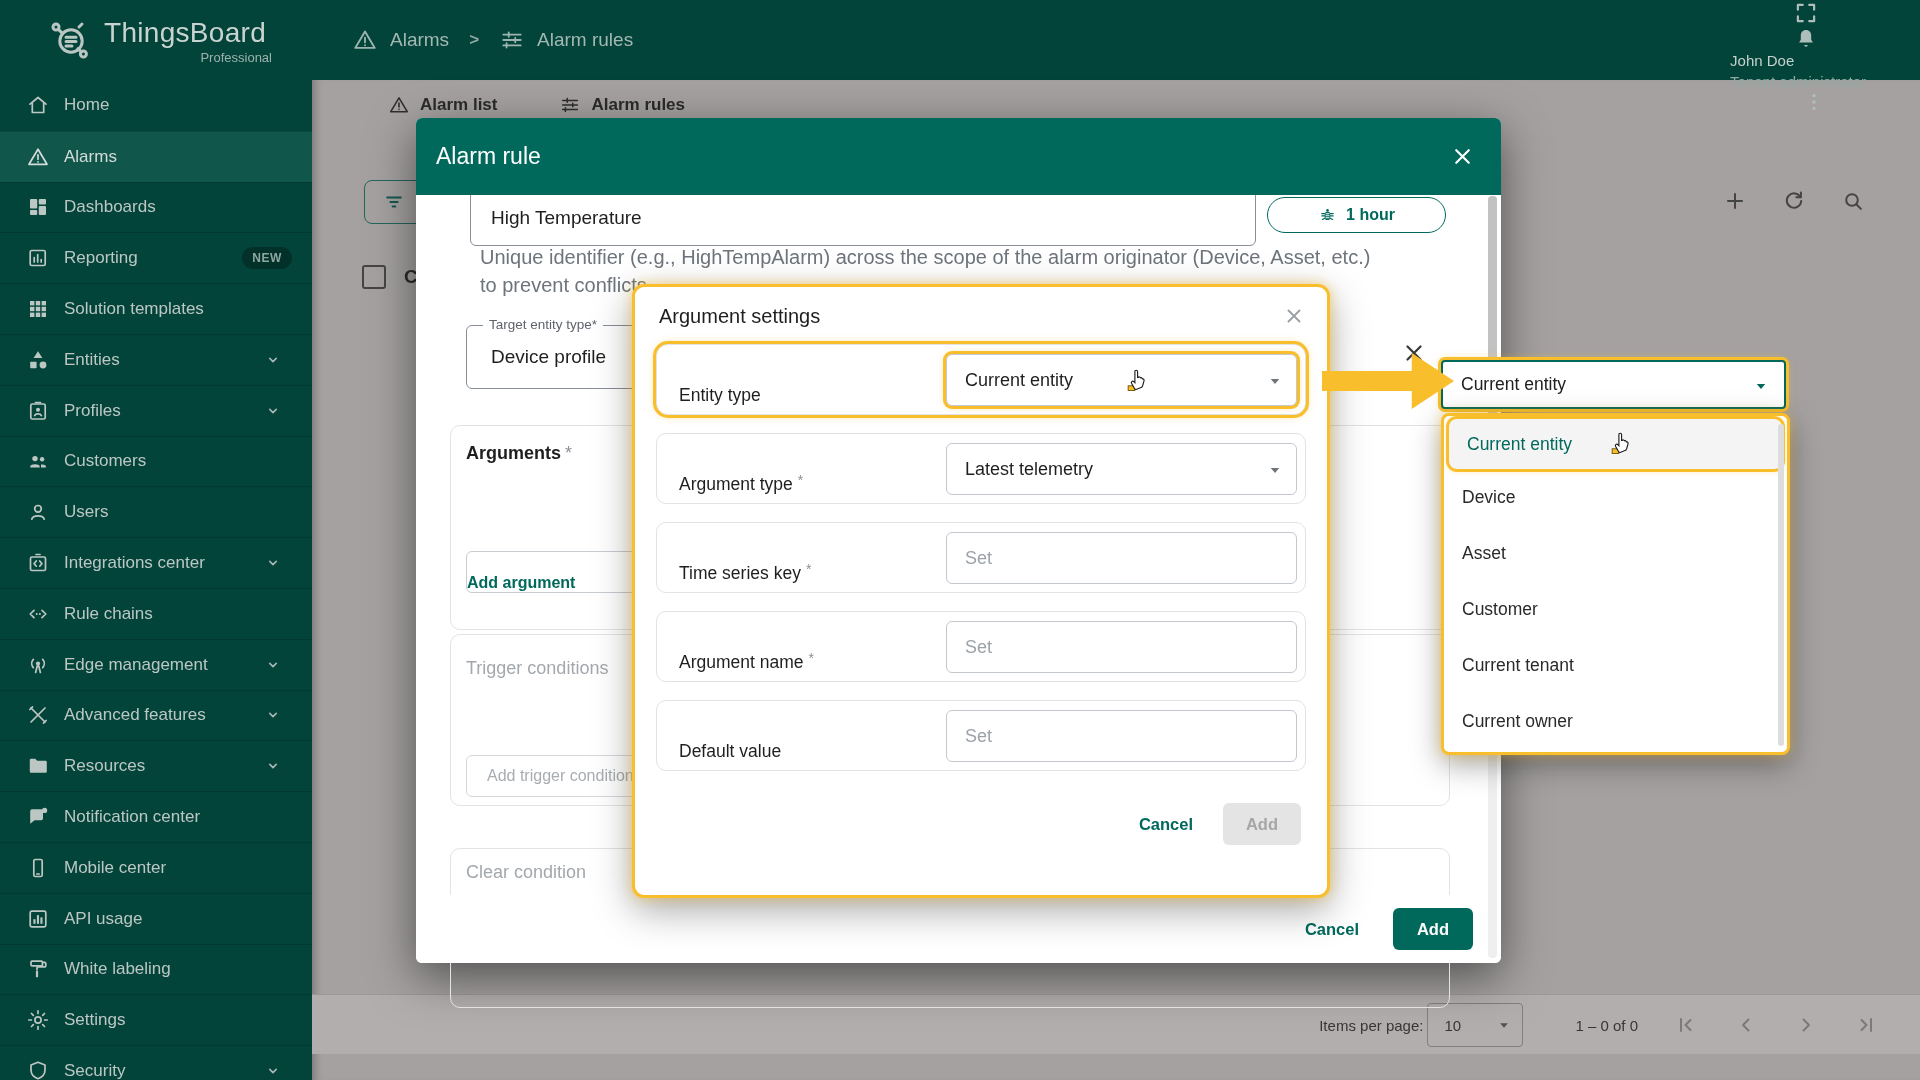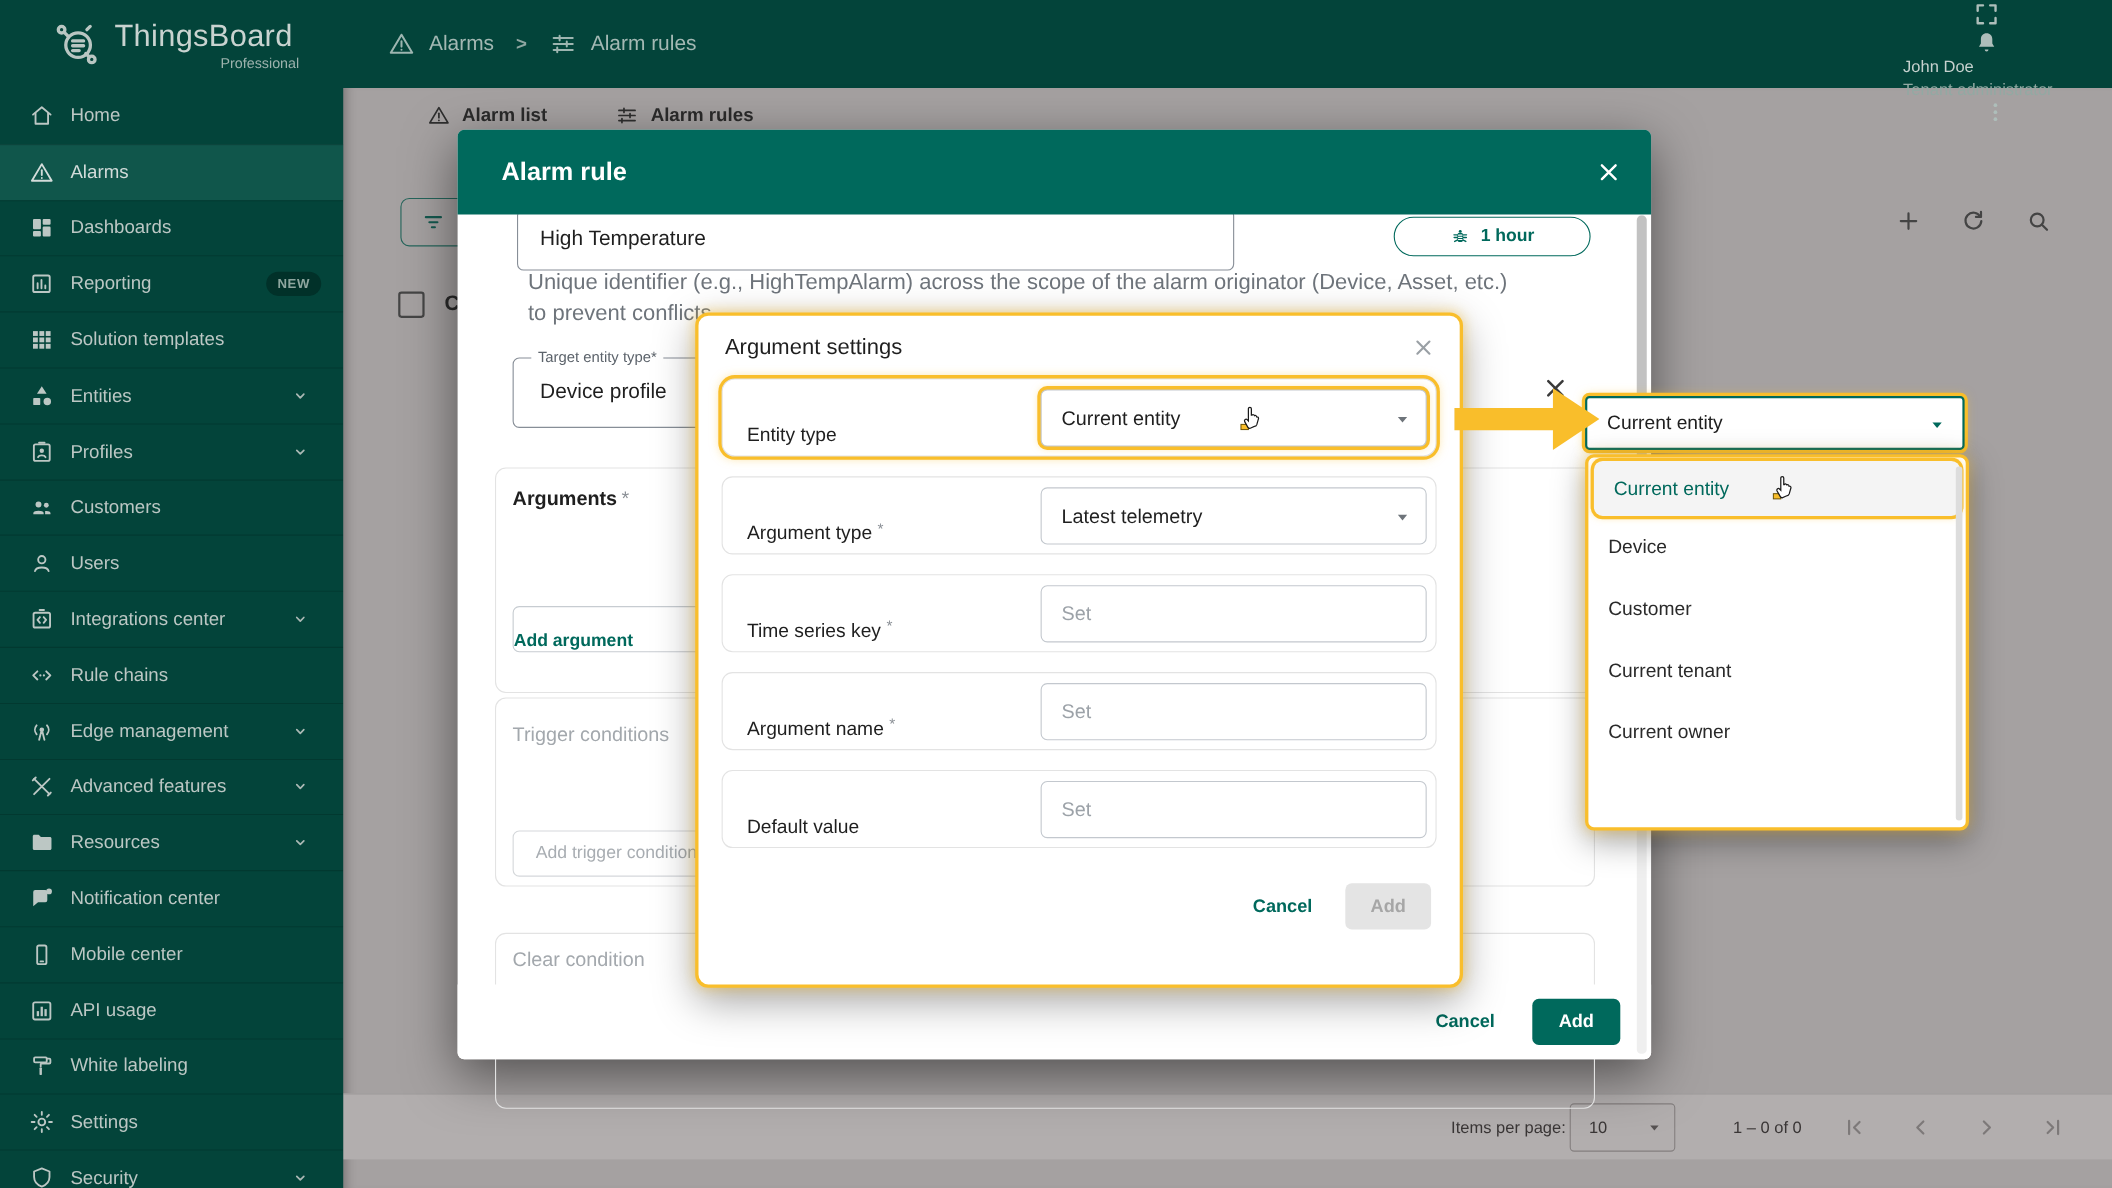--- a/index.html
+++ b/index.html
@@ -50,23 +50,23 @@
   .pagebar-inner{position:absolute;right:0;top:0;height:60px;display:flex;align-items:center;color:#3A3636;font-size:15px}
   .ipp-select{width:96px;height:44px;border:1px solid #847F7F;border-radius:4px;margin-left:4px;position:relative;display:flex;align-items:center;padding-left:16px;cursor:pointer}
   .ipp-select .ico{position:absolute;right:8px;width:20px;height:20px;color:#565252}
   .range{margin-left:52px}
   .pgr{width:24px;height:24px;color:#7D7979;margin-left:36px;cursor:pointer}
   .pgr.last{margin-right:42px}
 
   
   .dlg{position:absolute;left:416px;top:118px;width:1085px;height:845px;background:#fff;border-radius:6px;z-index:10;box-shadow:0 14px 46px rgba(0,0,0,.5)}
   .dlg-head{position:absolute;left:0;top:0;width:100%;height:77px;background:#00695C;border-radius:6px 6px 0 0;z-index:3;display:flex;align-items:center}
-  .dlg-title{color:#fff;font-size:23px;font-weight:700;margin-left:40px}
+  .dlg-title{color:#fff;font-size:23px;font-weight:400;margin-left:20px}
   .dlg-x{position:absolute;right:26px;top:26px;width:25px;height:25px;color:#fff;cursor:pointer}
-  .name-field{position:absolute;left:54px;top:72px;width:652px;height:56px;border:1px solid #878E97;border-radius:6px;display:flex;align-items:center;padding-left:20px;font-size:19px;color:#1F1F1F;z-index:1}
+  .name-field{position:absolute;left:54px;top:72px;width:786px;height:56px;border:1px solid #878E97;border-radius:6px;display:flex;align-items:center;padding-left:20px;font-size:19px;color:#1F1F1F;z-index:1}
   .chip{position:absolute;left:851px;top:79px;width:179px;height:36px;border:1.5px solid #00695C;border-radius:18px;display:flex;align-items:center;justify-content:center;gap:9px;color:#00695C;font-size:16px;font-weight:600;cursor:pointer;z-index:1}
   .chip .ico{width:19px;height:19px}
   .helper{position:absolute;left:64px;font-size:20px;color:#6E747B;z-index:1}
   .sect-card{position:absolute;left:34px;width:1000px;border:1.5px solid #E3E3E3;border-radius:10px;z-index:1}
   .target-field{position:absolute;left:50px;top:207px;width:789px;height:64px;border:1px solid #878E97;border-radius:6px;z-index:1}
   .target-label{position:absolute;left:16px;top:-9px;background:#fff;padding:0 6px;font-size:13.5px;color:#5C636B}
   .target-value{position:absolute;left:24px;top:0;height:100%;display:flex;align-items:center;font-size:19px;color:#1F1F1F}
   .rm-x{position:absolute;left:985px;top:222px;width:26px;height:26px;color:#3A3A3A;cursor:pointer;z-index:2}
   .args-label{position:absolute;left:50px;top:325px;font-size:18px;font-weight:700;color:#1F1F1F;z-index:1}
   .args-label .req{color:#8B9096;font-weight:400;margin-left:4px}
@@ -669,20 +669,23 @@
         <span>Current entity</span>
         <span class="hand hopt"><svg viewBox="0 0 24 24">
             <rect x="2.8" y="17.6" width="6" height="4.2" fill="#F9BE2B" stroke="#6b5200" stroke-width="0.8"></rect>
             <path d="M9.9 20.9c-.6 0-1.2-.3-1.5-.9l-2.6-4.6c-.3-.6-.1-1.3.4-1.7.5-.4 1.2-.3 1.6.1l1 1V5c0-.7.5-1.2 1.2-1.2s1.2.5 1.2 1.2v5.2h.5c.3-.4.8-.6 1.3-.4.4.1.6.4.7.7.4-.2 1-.2 1.4.2.2.2.4.5.4.8.5-.1 1 .1 1.3.5.2.4.3.8.1 1.2l-1.3 4.6c-.3.9-1.1 1.5-2 1.5Z" fill="#fff" stroke="#1a1a1a" stroke-width="1"></path>
           </svg></span>
       </div>
       <div class="opt">
         <span>Device</span>
       </div>
       <div class="opt">
+        <span>Asset</span>
+      </div>
+      <div class="opt">
         <span>Customer</span>
       </div>
       <div class="opt">
         <span>Current tenant</span>
       </div>
       <div class="opt">
         <span>Current owner</span>
       </div>
     </div>
 

